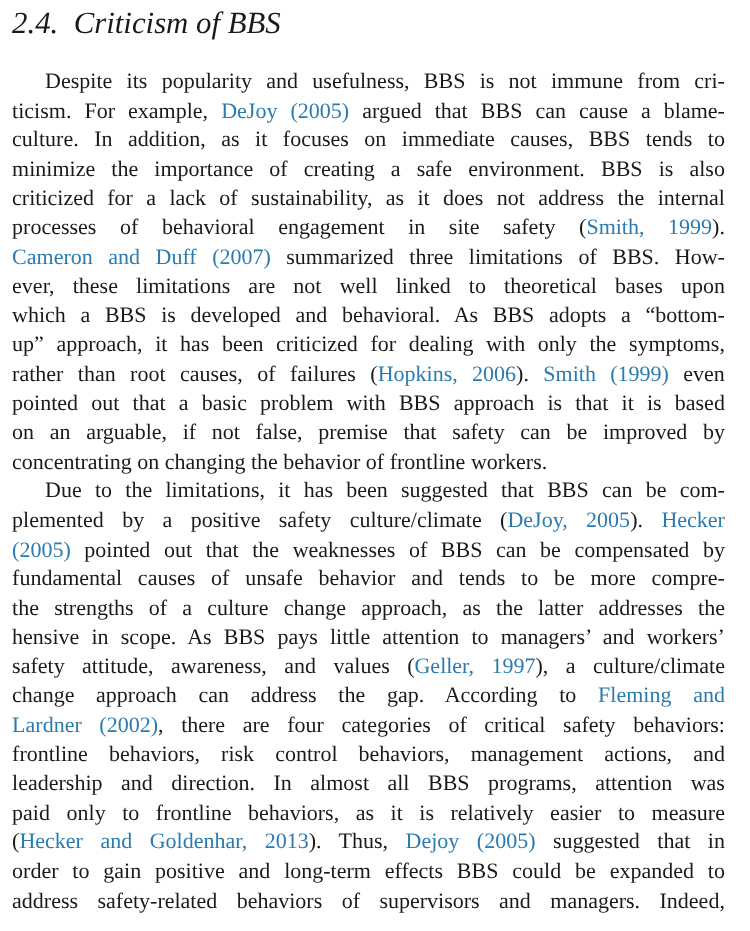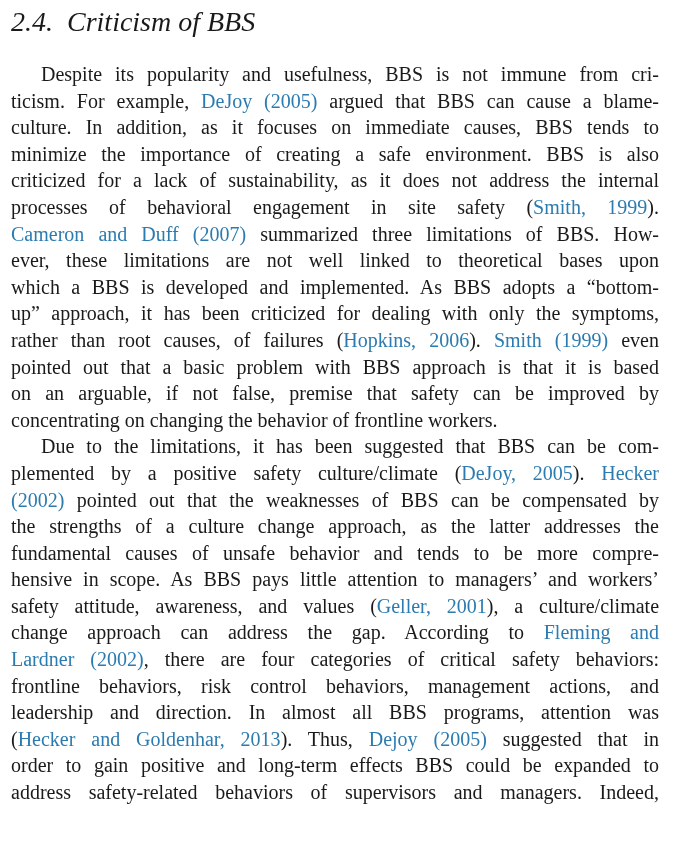--- a/index.html
+++ b/index.html
@@ -75,37 +75,38 @@
   <div class="body-text" id="body-text">
       <div>
         <span class="line indent"><span>Despite its popularity and usefulness, BBS is not immune from cri-</span></span>
         <span class="line"><span>ticism. For example, </span><span class="cite" style="color: rgb(43, 123, 176);">DeJoy (2005)</span><span> argued that BBS can cause a blame-</span></span>
         <span class="line"><span>culture. In addition, as it focuses on immediate causes, BBS tends to</span></span>
         <span class="line"><span>minimize the importance of creating a safe environment. BBS is also</span></span>
         <span class="line"><span>criticized for a lack of sustainability, as it does not address the internal</span></span>
         <span class="line"><span>processes of behavioral engagement in site safety (</span><span class="cite" style="color: rgb(43, 123, 176);">Smith, 1999</span><span>).</span></span>
         <span class="line"><span class="cite" style="color: rgb(43, 123, 176);">Cameron and Duff (2007)</span><span> summarized three limitations of BBS. How-</span></span>
         <span class="line"><span>ever, these limitations are not well linked to theoretical bases upon</span></span>
-        <span class="line"><span>which a BBS is developed and implemented. As BBS adopts a “bottom-</span></span>
+        <span class="line"><span>which a BBS is developed and behavioral. As BBS adopts a “bottom-</span></span>
         <span class="line"><span>up” approach, it has been criticized for dealing with only the symptoms,</span></span>
         <span class="line"><span>rather than root causes, of failures (</span><span class="cite" style="color: rgb(43, 123, 176);">Hopkins, 2006</span><span>). </span><span class="cite" style="color: rgb(43, 123, 176);">Smith (1999)</span><span> even</span></span>
         <span class="line"><span>pointed out that a basic problem with BBS approach is that it is based</span></span>
         <span class="line"><span>on an arguable, if not false, premise that safety can be improved by</span></span>
         <span class="line last"><span>concentrating on changing the behavior of frontline workers.</span></span>
       </div>
       <div>
         <span class="line indent"><span>Due to the limitations, it has been suggested that BBS can be com-</span></span>
         <span class="line"><span>plemented by a positive safety culture/climate (</span><span class="cite" style="color: rgb(43, 123, 176);">DeJoy, 2005</span><span>). </span><span class="cite" style="color: rgb(43, 123, 176);">Hecker</span></span>
-        <span class="line"><span class="cite" style="color: rgb(43, 123, 176);">(2002)</span><span> pointed out that the weaknesses of BBS can be compensated by</span></span>
+        <span class="line"><span class="cite" style="color: rgb(43, 123, 176);">(2005)</span><span> pointed out that the weaknesses of BBS can be compensated by</span></span>
+        <span class="line"><span>fundamental causes of unsafe behavior and tends to be more compre-</span></span>
         <span class="line"><span>the strengths of a culture change approach, as the latter addresses the</span></span>
-        <span class="line"><span>fundamental causes of unsafe behavior and tends to be more compre-</span></span>
         <span class="line"><span>hensive in scope. As BBS pays little attention to managers’ and workers’</span></span>
-        <span class="line"><span>safety attitude, awareness, and values (</span><span class="cite" style="color: rgb(43, 123, 176);">Geller, 2001</span><span>), a culture/climate</span></span>
+        <span class="line"><span>safety attitude, awareness, and values (</span><span class="cite" style="color: rgb(43, 123, 176);">Geller, 1997</span><span>), a culture/climate</span></span>
         <span class="line"><span>change approach can address the gap. According to </span><span class="cite" style="color: rgb(43, 123, 176);">Fleming and</span></span>
         <span class="line"><span class="cite" style="color: rgb(43, 123, 176);">Lardner (2002)</span><span>, there are four categories of critical safety behaviors:</span></span>
         <span class="line"><span>frontline behaviors, risk control behaviors, management actions, and</span></span>
         <span class="line"><span>leadership and direction. In almost all BBS programs, attention was</span></span>
+        <span class="line"><span>paid only to frontline behaviors, as it is relatively easier to measure</span></span>
         <span class="line"><span>(</span><span class="cite" style="color: rgb(43, 123, 176);">Hecker and Goldenhar, 2013</span><span>). Thus, </span><span class="cite" style="color: rgb(43, 123, 176);">Dejoy (2005)</span><span> suggested that in</span></span>
         <span class="line"><span>order to gain positive and long-term effects BBS could be expanded to</span></span>
         <span class="line"><span>address safety-related behaviors of supervisors and managers. Indeed,</span></span>
       </div>
     </div>
 </div>
 
 </body></html>

